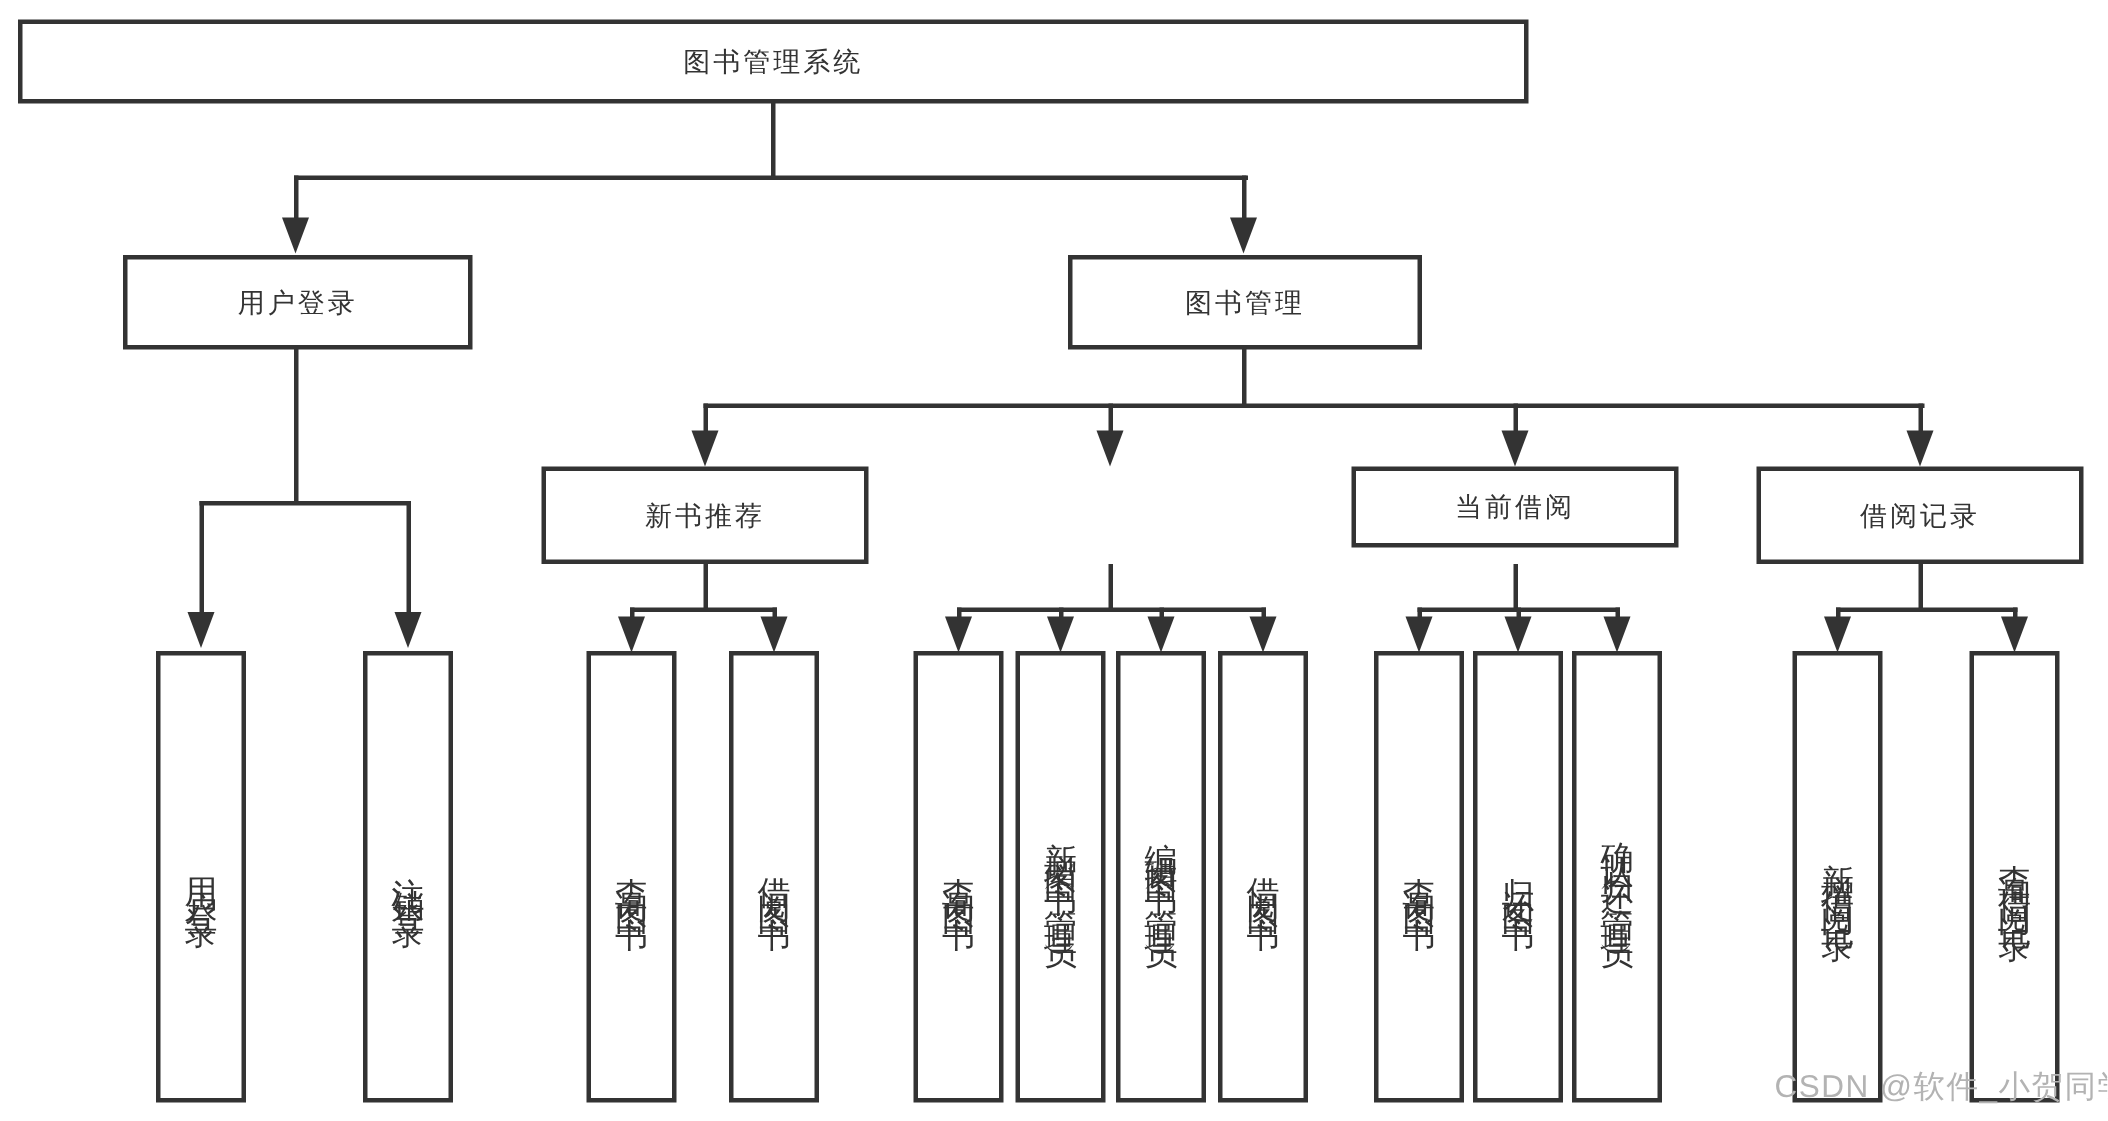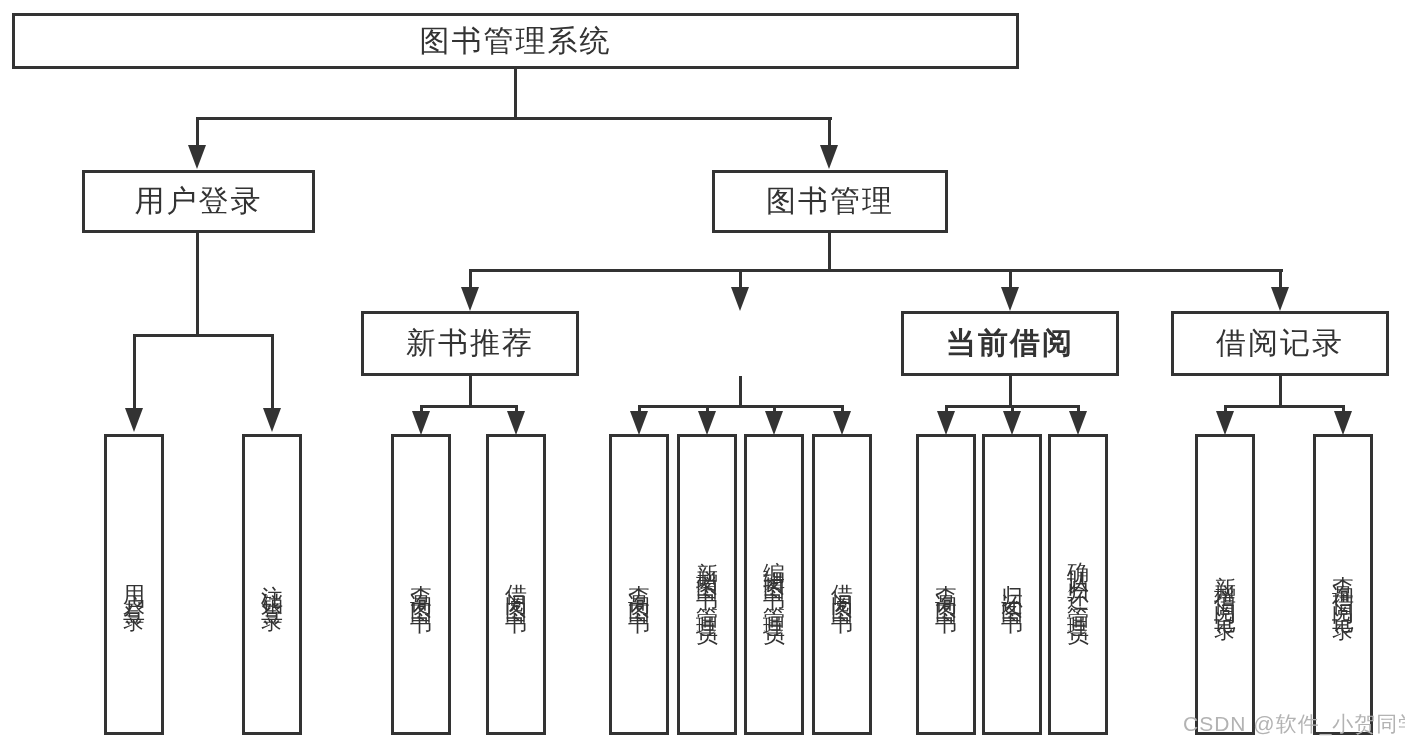--- a/index.html
+++ b/index.html
@@ -17,21 +17,21 @@
     overflow: hidden;
   }
   .box {
     position: absolute;
     box-sizing: border-box;
     border: 3px solid #333333;
     background: #ffffff;
     display: flex;
     align-items: center;
     justify-content: center;
-    font-size: 30px;
+    font-size: 18px;
     letter-spacing: 2px;
     white-space: nowrap;
   }
   .leaf {
     writing-mode: vertical-rl;
     text-orientation: mixed;
     font-size: 22px;
     letter-spacing: 9px;
     white-space: normal;
     line-height: 1;
@@ -64,21 +64,21 @@
 <body>
 
 <div class="canvas">
 
   <div class="box" style="left:12px; top:13px; width:1007px; height:56px;">图书管理系统</div>
 
   <div class="box" style="left:82px; top:170px; width:233px; height:63px;">用户登录</div>
   <div class="box" style="left:361px; top:311px; width:218px; height:65px;">新书推荐</div>
 
   <div class="box" style="left:712px; top:170px; width:236px; height:63px;">图书管理</div>
-  <div class="box" style="left:901px; top:311px; width:218px; height:65px;font-weight:bold;">当前借阅</div>
+  <div class="box" style="left:901px; top:311px; width:218px; height:54px;">当前借阅</div>
   <div class="box" style="left:1171px; top:311px; width:218px; height:65px;">借阅记录</div>
 
   <div class="box leaf" style="left:104px; top:434px; width:60px; height:301px;">用户登录</div>
   <div class="box leaf" style="left:242px; top:434px; width:60px; height:301px;">注销登录</div>
 
   <div class="box leaf" style="left:391px; top:434px; width:60px; height:301px;">查询图书</div>
   <div class="box leaf" style="left:486px; top:434px; width:60px; height:301px;">借阅图书</div>
 
   <div class="box leaf" style="left:609px; top:434px; width:60px; height:301px;">查询图书</div>
   <div class="box leaf" style="left:677px; top:434px; width:60px; height:301px;">新增图书（管理员）</div>

